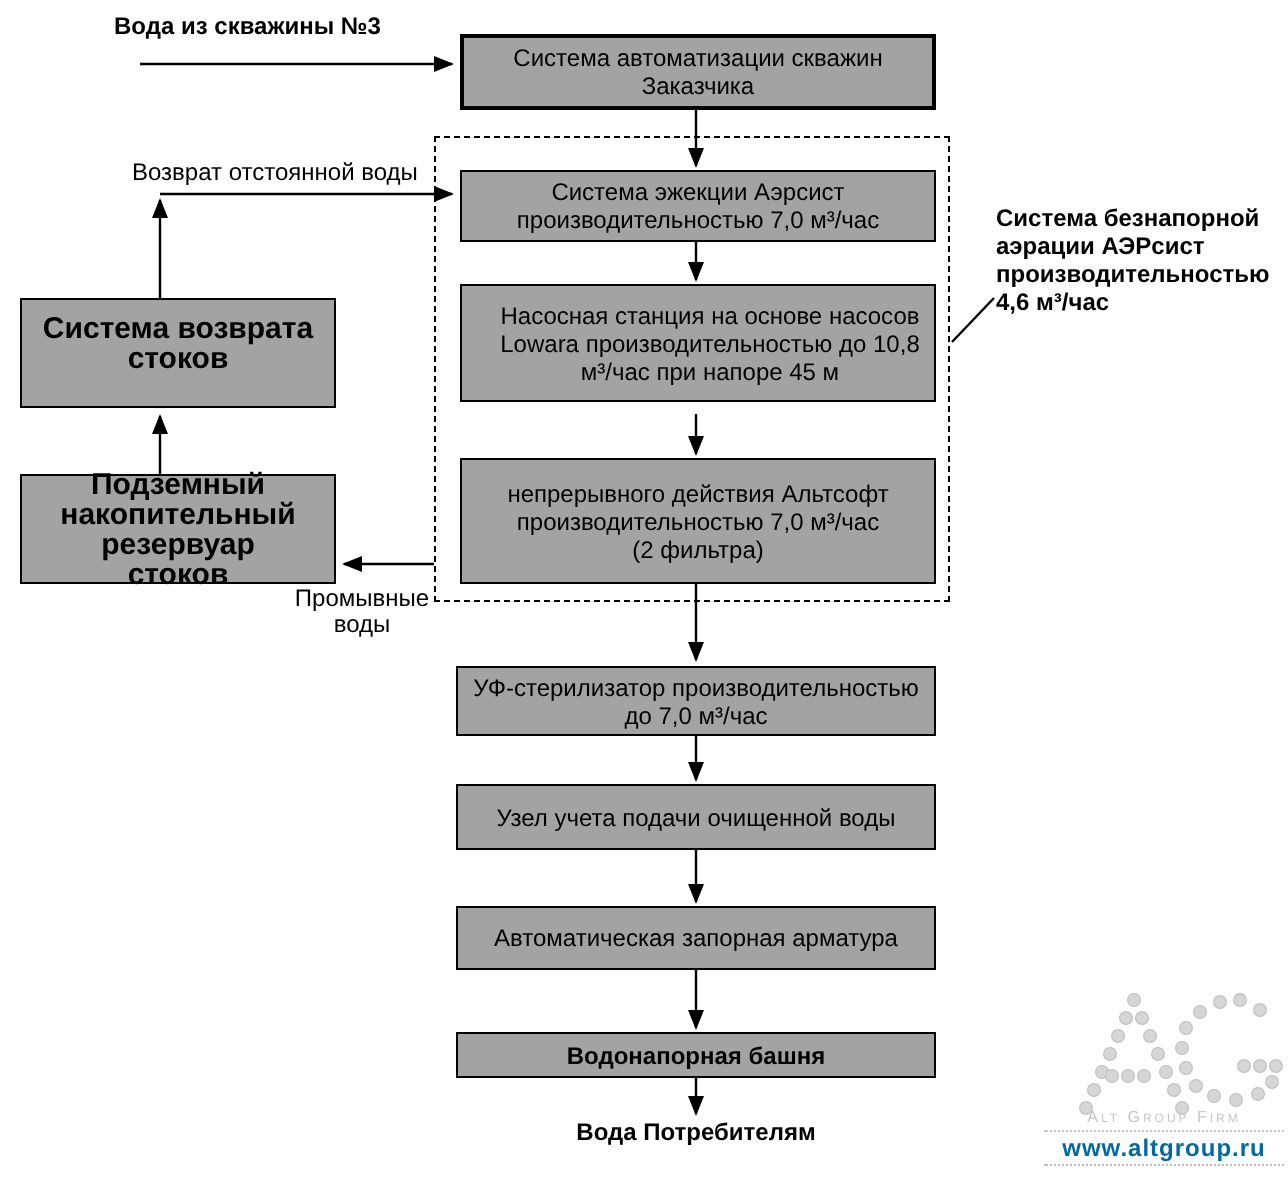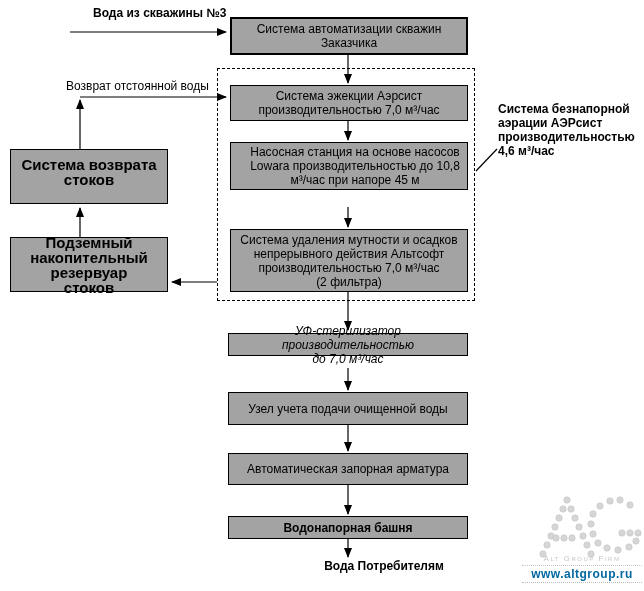--- a/index.html
+++ b/index.html
@@ -16,21 +16,21 @@
   .box {
     position:absolute; box-sizing:border-box; background:#a3a3a3; border:1px solid #000;
     display:flex; flex-direction:column; justify-content:center;
     text-align:center; font-size:12px; line-height:14px; z-index:3;
   }
   .box--thick { border-width:2px; }
   .box--left { font-weight:bold; font-size:15px; line-height:15px; }
   .box--toptext { justify-content:flex-start; padding-top:7px; }
   .box--bold { font-weight:bold; }
   .lbl { position:absolute; font-size:12px; line-height:13px; z-index:3; white-space:nowrap; }
-  .bold { font-weight:bold;margin-left:36px; }
+  .bold { font-weight:bold; }
   .lbl--center { text-align:center; white-space:normal; }
   .callout {
     position:absolute; left:498px; top:102px; width:146px;
     font-weight:bold; font-size:12px; line-height:14px; text-align:left; z-index:3;
   }
   .watermark-text { position:absolute; left:522px; top:554px; width:120px; text-align:center; z-index:2; }
   .wm-firm {
     font-size:8px; letter-spacing:1.5px; color:#c6c6c6; font-variant:small-caps;
     border-bottom:1px dotted #c6c6c6; padding-bottom:2px;
   }
@@ -108,34 +108,33 @@
   <div class="box box--thick" style="left:230px; top:17px; width:238px; height:38px;">
     <div>Система автоматизации скважин</div>
     <div>Заказчика</div>
   </div>
 
   <div class="box" style="left:230px; top:85px; width:238px; height:36px;">
     <div>Система эжекции Аэрсист</div>
     <div>производительностью 7,0 м³/час</div>
   </div>
 
-  <div class="box" style="left:230px; top:142px; width:238px; height:48px;padding-left:12px;">
+  <div class="box" style="left:230px; top:142px; width:238px; height:59px;padding-left:12px;">
     <div>Насосная станция на основе насосов</div>
     <div>Lowara производительностью до 10,8</div>
     <div>м³/час при напоре 45 м</div>
   </div>
 
   <div class="box" style="left:230px; top:229px; width:238px; height:63px;">
-    <div>Система удаления мутности и осадков</div>
     <div>непрерывного действия Альтсофт</div>
     <div>производительностью 7,0 м³/час</div>
     <div>(2 фильтра)</div>
   </div>
 
-  <div class="box" style="left:228px; top:333px; width:240px; height:23px;font-style:italic;">
+  <div class="box" style="left:228px; top:333px; width:240px; height:35px;">
     <div>УФ-стерилизатор производительностью</div>
     <div>до 7,0 м³/час</div>
   </div>
 
   <div class="box" style="left:228px; top:392px; width:240px; height:33px;">
     <div>Узел учета подачи очищенной воды</div>
   </div>
 
   <div class="box" style="left:228px; top:453px; width:240px; height:32px;">
     <div>Автоматическая запорная арматура</div>
@@ -152,20 +151,24 @@
   <div class="box box--left" style="left:10px; top:237px; width:158px; height:55px;">
     <div>Подземный</div>
     <div>накопительный резервуар</div>
     <div>стоков</div>
   </div>
 
   <div class="lbl bold" style="left:57px; top:7px;">Вода из скважины №3</div>
 
   <div class="lbl" style="left:66px; top:80px;">Возврат отстоянной воды</div>
 
+  <div class="lbl lbl--center" style="left:143px; top:293px; width:76px;">
+    <div>Промывные</div>
+    <div>воды</div>
+  </div>
 
   <div class="lbl bold lbl--center" style="left:248px; top:560px; width:200px;">Вода Потребителям</div>
 
   <div class="callout">
     <div>Система безнапорной</div>
     <div>аэрации АЭРсист</div>
     <div>производительностью</div>
     <div>4,6 м³/час</div>
   </div>
 

